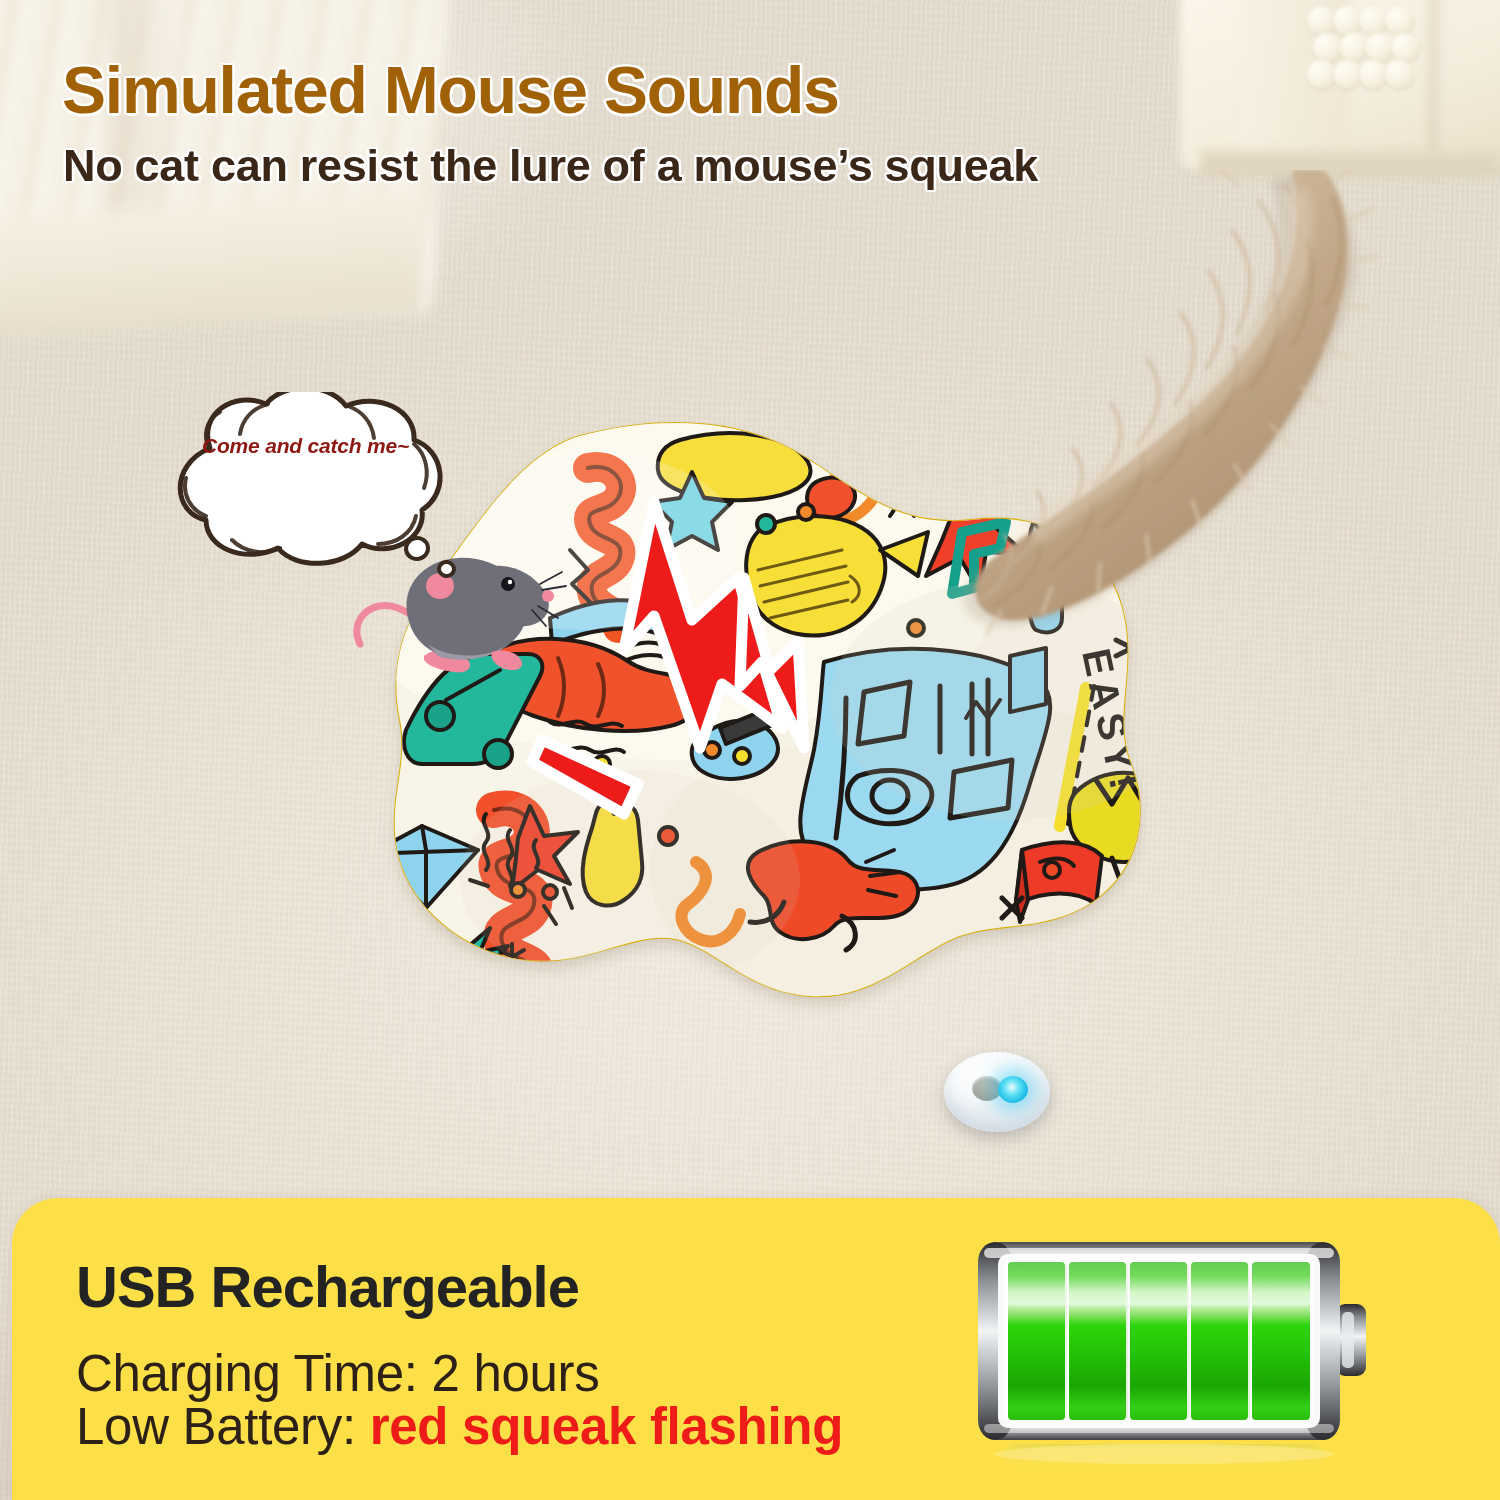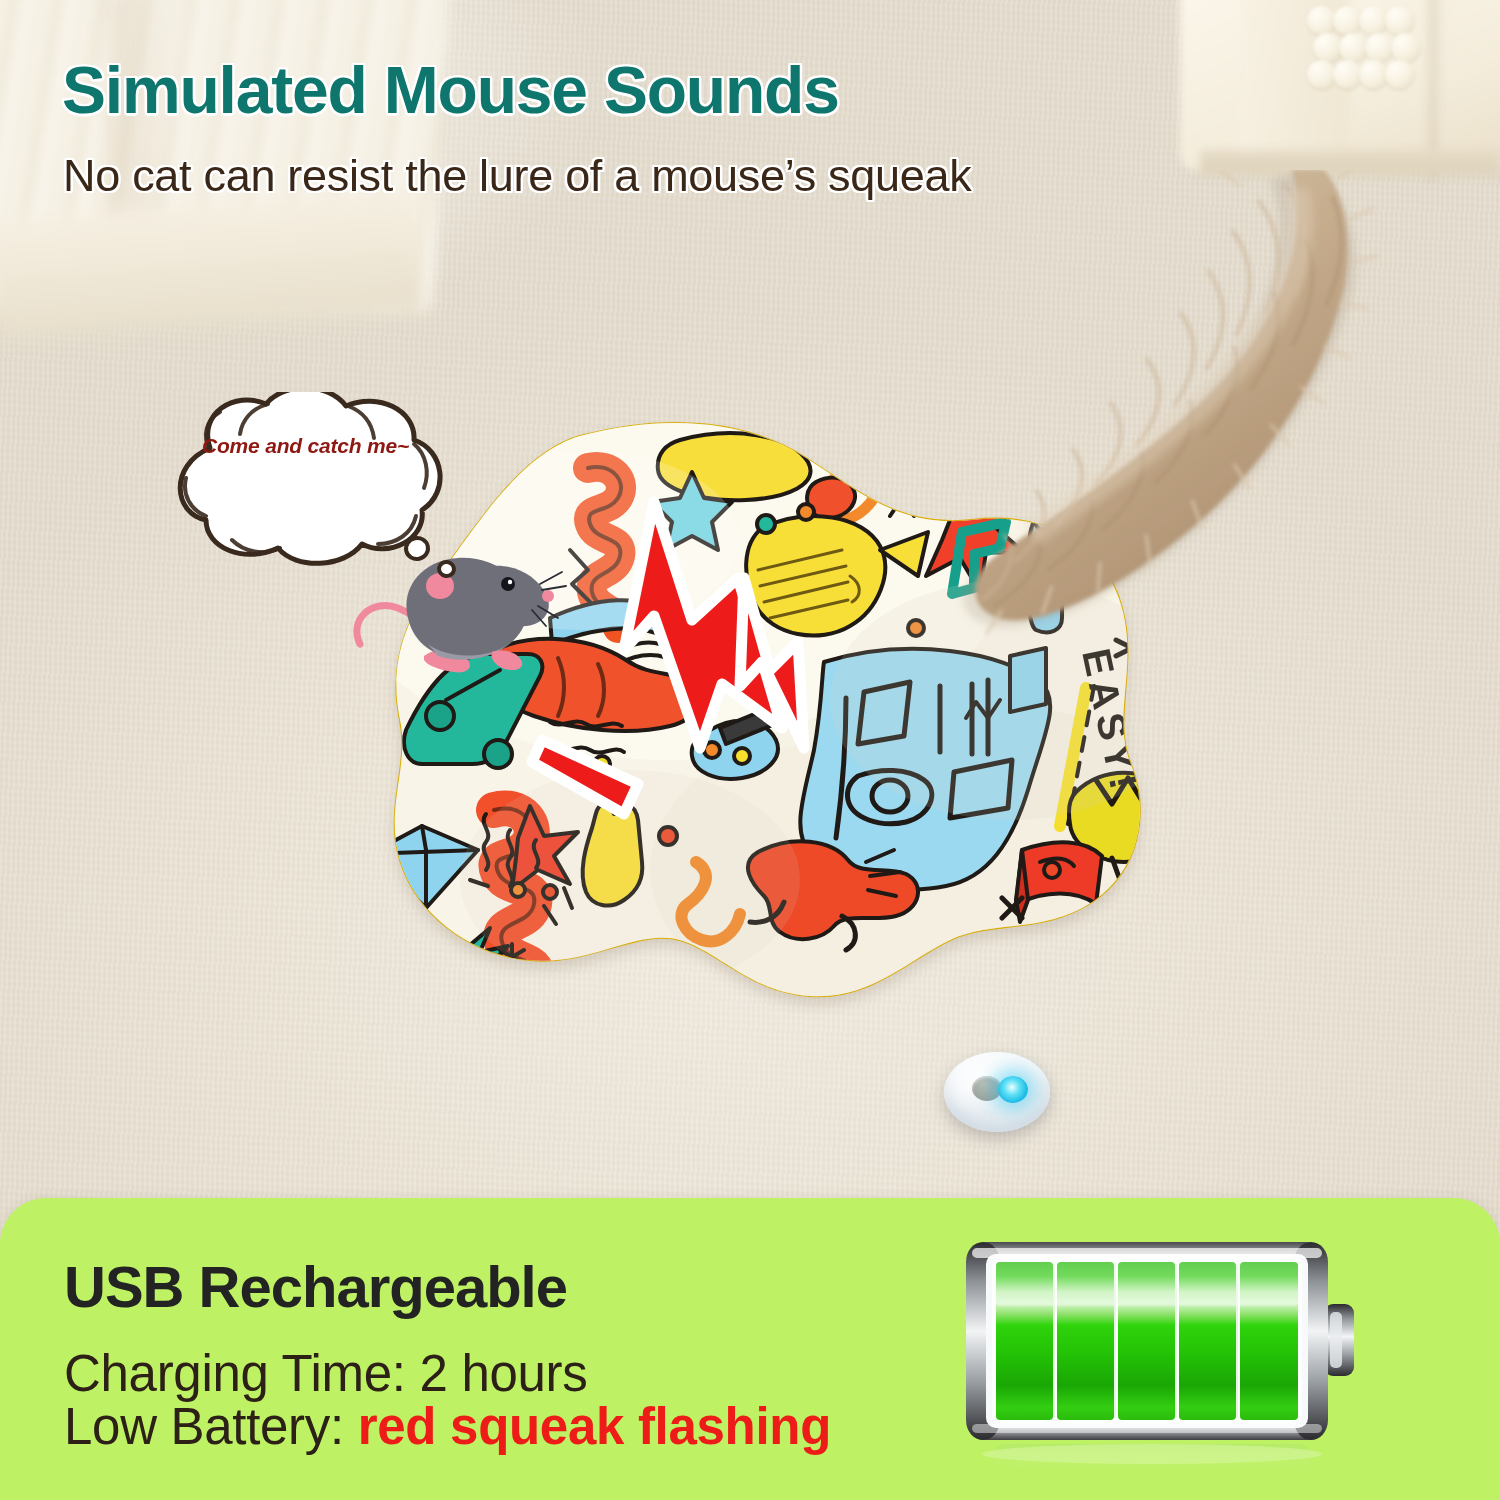--- a/index.html
+++ b/index.html
@@ -85,29 +85,29 @@
   .bubble-candle i {
     position:absolute; width:29px; height:29px; border-radius:50%;
     background:radial-gradient(circle at 33% 28%, #FFFDF6 0%, #F6F0DF 55%, #E5DAC1 100%);
     box-shadow:0 1px 2px rgba(160,146,120,.35);
   }
 
   
   .headline {
     position:absolute; left:62px; top:52px;
     font-size:66px; font-weight:bold; letter-spacing:-1.2px;
-    color:#0f766e;
+    color:#a16207;
     text-shadow:
       -2px -2px 0 #fff, 2px -2px 0 #fff, -2px 2px 0 #fff, 2px 2px 0 #fff,
       0 -2.5px 0 #fff, 0 2.5px 0 #fff, -2.5px 0 0 #fff, 2.5px 0 0 #fff;
     white-space:nowrap;
   }
   .subheadline {
-    position:absolute; left:63px; top:150px;
-    font-size:45px; font-weight:normal; letter-spacing:-.3px;
+    position:absolute; left:63px; top:140px;
+    font-size:45px; font-weight:bold; letter-spacing:-.3px;
     color:#3A2717;
     text-shadow:
       -2px -2px 0 #fff, 2px -2px 0 #fff, -2px 2px 0 #fff, 2px 2px 0 #fff,
       0 -2.4px 0 #fff, 0 2.4px 0 #fff, -2.4px 0 0 #fff, 2.4px 0 0 #fff;
     white-space:nowrap;
   }
 
   
   .thought { position:absolute; left:148px; top:392px; width:320px; height:175px; }
   .thought svg { position:absolute; inset:0; width:100%; height:100%; }
@@ -174,22 +174,22 @@
     position:absolute; left:4px; bottom:5px; width:70px; height:5px;
     background:repeating-linear-gradient(90deg, rgba(255,255,255,.85) 0 3px, transparent 3px 5px);
     opacity:.75;
   }
 
   
   .tail { position:absolute; left:940px; top:170px; width:450px; height:500px; }
 
   
   .panel {
-    position:absolute; left:0; right:0; bottom:0; height:302px;
-    background:#bef264;
+    position:absolute; left:12px; right:0; bottom:0; height:302px;
+    background:#fde047;
     border-radius:46px 46px 0 0;
     box-shadow:0 -2px 10px rgba(120,110,95,.10);
   }
   .panel-title {
     position:absolute; left:64px; top:55px;
     font-size:58px; font-weight:bold; color:#232323; letter-spacing:-1px;
     white-space:nowrap;
   }
   .panel-line {
     position:absolute; left:64px;

